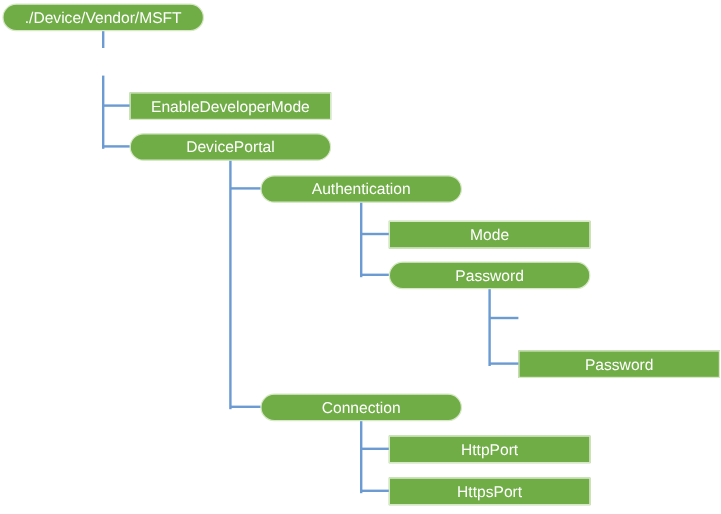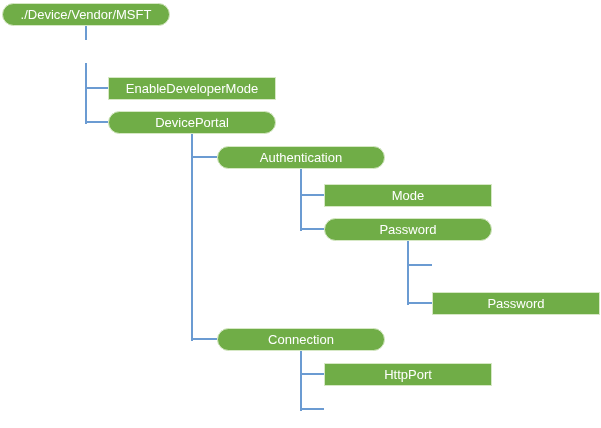--- a/index.html
+++ b/index.html
@@ -44,20 +44,21 @@
 
   <div class="node pill" style="left:2px;   top:3px;">./Device/Vendor/MSFT</div>
   <div class="node rect" style="left:108px; top:77px;">EnableDeveloperMode</div>
   <div class="node pill" style="left:108px; top:111px;">DevicePortal</div>
   <div class="node pill" style="left:217px; top:146px;">Authentication</div>
   <div class="node rect" style="left:324px; top:184px;text-align:center;">Mode</div>
   <div class="node pill" style="left:324px; top:218px;">Password</div>
   <div class="node rect" style="left:432px; top:292px;">Password</div>
   <div class="node pill" style="left:217px; top:328px;">Connection</div>
   <div class="node rect" style="left:324px; top:363px;">HttpPort</div>
+  <div class="node rect" style="left:324px; top:398px;">HttpsPort</div>
 
   <div class="line v" style="left:85px;  top:26px;  height:14px;"></div>
 
   <div class="line v" style="left:85px;  top:63px;  height:61px;"></div>
   <div class="line h" style="left:86px;  top:87px;  width:22px;"></div>
   <div class="line h" style="left:86px;  top:121px; width:22px;"></div>
 
   <div class="line v" style="left:191px; top:134px; height:207px;"></div>
   <div class="line h" style="left:192px; top:156px; width:25px;"></div>
   <div class="line h" style="left:192px; top:338px; width:25px;"></div>

